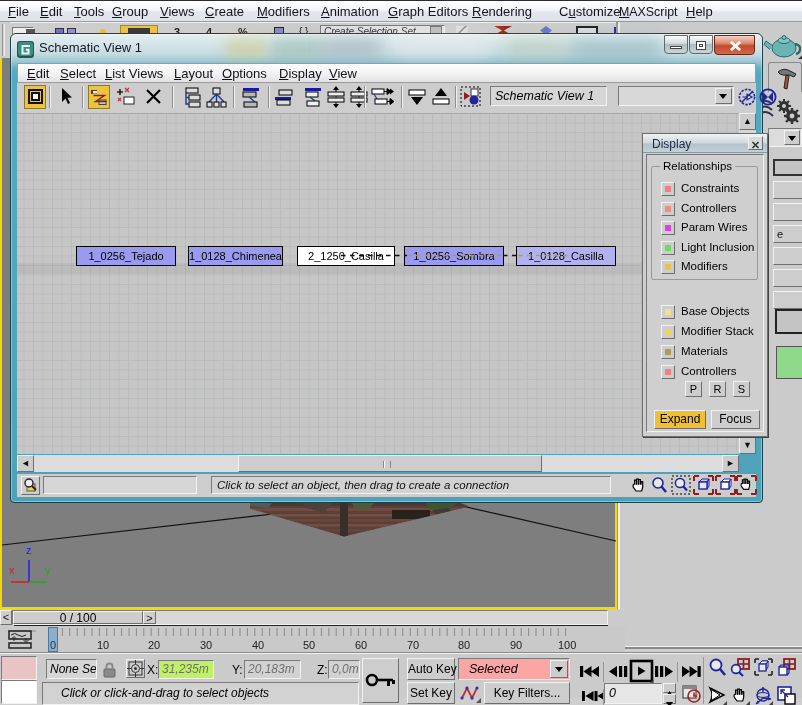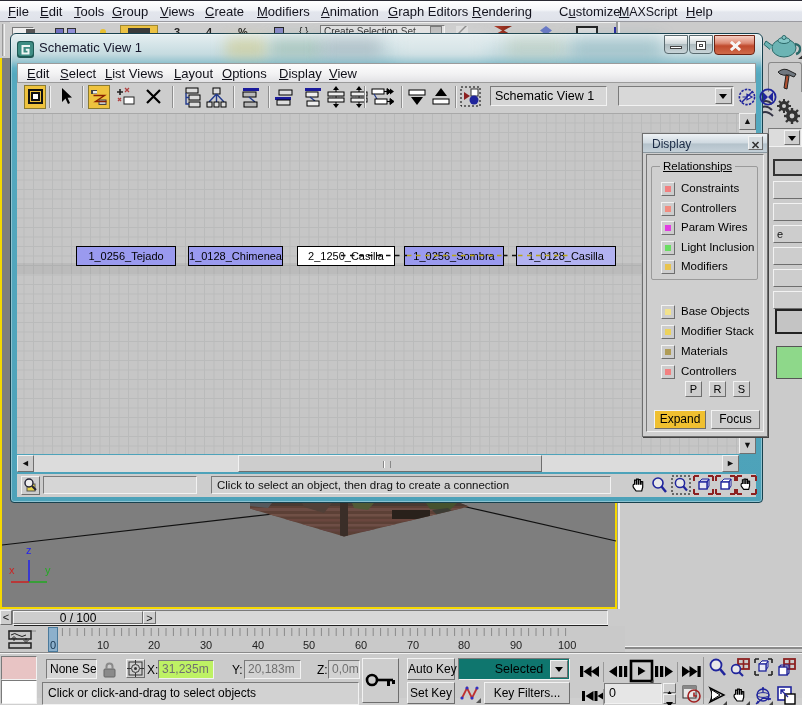--- a/index.html
+++ b/index.html
@@ -27,21 +27,21 @@
 #timeslider { left:0; top:609px; width:625px; height:17px; background:#cbcbcb; }
 
 
 #trackbar { left:0; top:626px; width:625px; height:26px; background:#c9c9c9; }
 
 
 #statusbar { left:0; top:652px; width:802px; height:46px; background:#cbcbcb; border-top:1px solid #8a8a8a; }
 
 
 .raised { border-top:1px solid #f2f2f2; border-left:1px solid #f2f2f2; border-right:1px solid #6e6e6e; border-bottom:1px solid #6e6e6e; background:#cdcdcd; }
-.sunken { border-top:1px solid #7a7a7a; border-left:1px solid #7a7a7a; border-right:1px solid #f2f2f2; border-bottom:1px solid #f2f2f2; background:#d9d9d9; }
+.sunken { border-top:1px solid #7a7a7a; border-left:1px solid #7a7a7a; border-right:1px solid #f2f2f2; border-bottom:1px solid #f2f2f2; background:#d9d9d9;font-style:italic; }
 
 
 #schem { left:10px; top:33px; width:753px; height:470px;
   background:linear-gradient(#e6eff1,#c5dbe0 20px,#9fc8d2 27px,#62b1c6 34px,#55a9bf 40px,#4da2b9 470px);
   border:1px solid #17414e;
   border-radius:6px 6px 4px 4px;
   box-shadow: 0 0 0 1px rgba(255,255,255,0.35) inset; }
 #schem-title { position:absolute; left:5px; top:2px; right:5px; height:26px;
   font-size:13px; color:#15152a; }
 
@@ -358,26 +358,26 @@
 
   <div class="abs raised" style="left:362px;top:5px;width:37px;height:45px;">
     <svg width="35" height="43">
         <circle cx="9" cy="21" r="5" fill="none" stroke="#000" stroke-width="2.6"></circle>
         <line x1="14" y1="21" x2="30" y2="21" stroke="#000" stroke-width="2.6"></line>
         <rect x="24" y="21" width="3" height="6" fill="#000"></rect>
         <rect x="29" y="21" width="3" height="4" fill="#000"></rect>
       </svg>
   </div>
 
-  <div class="abs sunken" style="left:42px;top:29px;width:317px;height:23px;background:#d2d2d2;font-size:12px;color:#000;line-height:21px;padding-left:5px;white-space:nowrap;overflow:hidden;">Click or click-and-drag to select objects</div>
+  <div class="abs sunken" style="left:42px;top:29px;width:317px;height:23px;background:#d2d2d2;font-size:12px;color:#000;line-height:21px;padding-left:18px;white-space:nowrap;overflow:hidden;">Click or click-and-drag to select objects</div>
 
   <div class="abs raised" style="left:407px;top:5px;width:48px;height:22px;text-align:center;font-size:12px;line-height:20px;color:#000;white-space:nowrap;">Auto Key</div>
   <div class="abs raised" style="left:407px;top:29px;width:48px;height:22px;text-align:center;font-size:12px;line-height:20px;color:#000;white-space:nowrap;">Set Key</div>
 
-  <div class="abs sunken" style="left:458px;top:5px;width:112px;height:22px;background:#0f766e;font-size:12.5px;line-height:20px;color:#000;padding-left:10px;text-align:center;">Selected
+  <div class="abs sunken" style="left:458px;top:5px;width:112px;height:22px;background:#fca5a5;font-size:12.5px;line-height:20px;color:#000;padding-left:10px;">Selected
     <div class="raised" style="position:absolute;right:1px;top:1px;width:18px;height:18px;"><svg width="16" height="16">
           <path d="M4 6 L12 6 L8 11 Z" fill="#000"></path>
         </svg></div>
   </div>
 
   <div class="abs" style="left:459px;top:29px;width:23px;height:22px;">
     <svg width="23" height="22">
         <path d="M3 16 L8 6 L13 16 L18 6" stroke="#c03030" stroke-width="1.8" fill="none"></path>
         <circle cx="3" cy="16" r="1.6" fill="#3030c0"></circle>
         <circle cx="8" cy="6" r="1.6" fill="#3030c0"></circle>
@@ -765,21 +765,21 @@
     <span style="position:absolute;left:9px;top:3px;font-size:12px;color:#1c2c46;">Display</span>
     <div class="raised" style="position:absolute;left:105px;top:2px;width:15px;height:14px;background:#d4dade;">
       <svg width="13" height="12">
           <path d="M3.5 3 L9.5 9 M9.5 3 L3.5 9" stroke="#333" stroke-width="1.6"></path>
         </svg>
     </div>
   </div>
   <div style="position:absolute;left:3px;top:20px;width:118px;height:278px;border-top:1px solid #777;border-left:1px solid #777;border-right:1px solid #f0f0f0;border-bottom:1px solid #f0f0f0;background:#cfcfcf;">
 
     <fieldset style="position:absolute;left:4px;top:5px;width:107px;height:120px;border:1px solid #9a9a9a;border-radius:2px;">
-      <legend style="font-size:11.5px;color:#000;margin-left:8px;padding:0 3px;text-decoration:underline;">Relationships</legend>
+      <legend style="font-size:11.5px;color:#000;margin-left:8px;padding:0 3px;">Relationships</legend>
     </fieldset>
     <div class="cbrow" style="top:26px;padding-left:33px;">
         <i style="background:#f28080"></i>
         <b>Constraints</b>
       </div>
     <div class="cbrow" style="top:46px;">
         <i style="background:#f28c80"></i>
         <b>Controllers</b>
       </div>
     <div class="cbrow" style="top:65px;">

